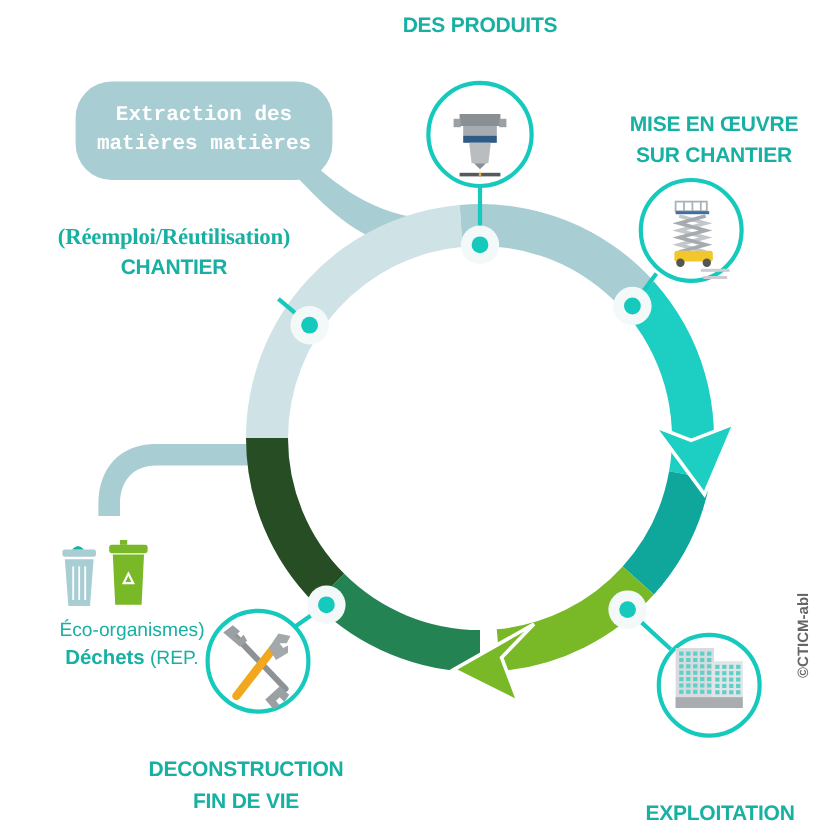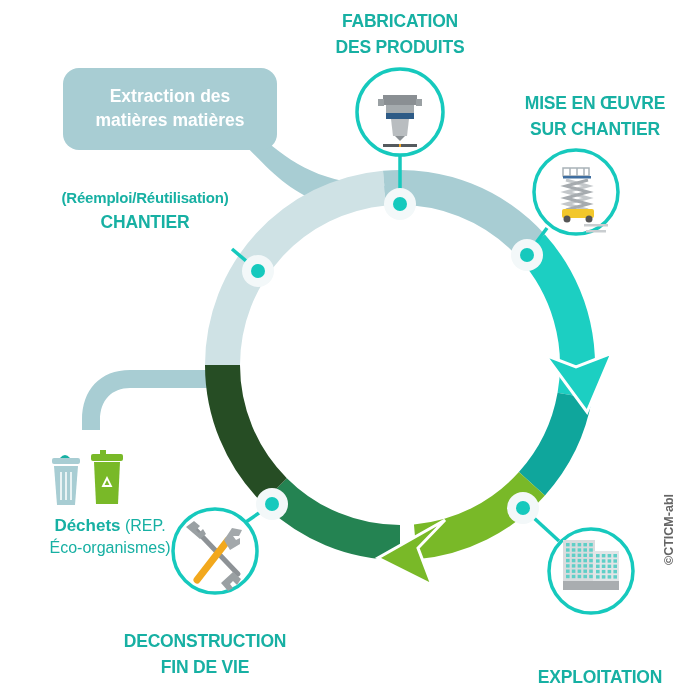--- a/index.html
+++ b/index.html
@@ -5,27 +5,27 @@
   html, body { margin:0; padding:0; background:#ffffff; }
   body { width:700px; height:700px; position:relative; overflow:hidden;
          font-family:"Liberation Sans", "DejaVu Sans", sans-serif; }
   #diagram { position:absolute; left:0; top:0; width:700px; height:700px; }
   .lbl { position:absolute; text-align:center; color:#17b0a3; font-weight:bold;
          font-size:17.5px; line-height:26px; letter-spacing:-0.2px; white-space:nowrap; }
   .lbl span { display:block; }
   #lbl-fab { left:300px; top:8px; width:200px; }
   #lbl-mise { left:490px; top:90px; width:210px; }
   #lbl-req { left:20px; top:187px; width:250px; }
-  #lbl-req .sub { font-size:15px; line-height:22px; }
+  #lbl-req .sub { font-size:19px; line-height:22px;font-family:Liberation Serif, serif; }
   #lbl-dec { left:90px; top:628px; width:230px; }
   #lbl-exp { left:500px; top:664px; width:200px; }
   #extraction-box { position:absolute; left:63px; top:68px; width:214px; height:82px;
-         background:#a8cdd3; border-radius:16px; color:#ffffff; font-weight:bold;
+         background:#a8cdd3; border-radius:30px; color:#ffffff; font-weight:bold;
          font-size:17.5px; line-height:24px; text-align:center; box-sizing:border-box;
-         padding-top:16px; }
+         padding-top:16px;font-family:Liberation Mono, monospace; }
   #extraction-box span { display:block; }
   #dechets { position:absolute; left:20px; top:515px; width:180px; text-align:center;
          color:#17b0a3; font-size:16px; line-height:22px; }
   #dechets b { font-weight:bold; font-size:17px; }
   #copyright { position:absolute; left:662px; top:565px; transform-origin:0 0;
          transform:rotate(-90deg); color:#666666; font-size:12.5px; font-weight:bold;
          white-space:nowrap; }
 </style>
 </head>
 <body>
@@ -198,37 +198,36 @@
     <path d="M103,486 L107,478 L111,486 Z" fill="none" stroke="#ffffff" stroke-width="1.8"></path>
   </g>
 </svg>
 
 <div id="extraction-box">
   <span>Extraction des</span>
   <span>matières matières</span>
 </div>
 
 <div class="lbl" id="lbl-fab">
-  <span>FABRICATION</span>
   <span>DES PRODUITS</span>
 </div>
 <div class="lbl" id="lbl-mise">
   <span>MISE EN ŒUVRE</span>
   <span>SUR CHANTIER</span>
 </div>
 <div class="lbl" id="lbl-exp">
   <span>EXPLOITATION</span>
 </div>
 <div class="lbl" id="lbl-dec">
   <span>DECONSTRUCTION</span>
   <span>FIN DE VIE</span>
 </div>
 <div class="lbl" id="lbl-req">
   <span class="sub">(Réemploi/Réutilisation)</span>
   <span>CHANTIER</span>
 </div>
 
 <div id="dechets">
+  <div>Éco-organismes)</div>
   <div><b>Déchets</b><span> (REP.</span></div>
-  <div>Éco-organismes)</div>
 </div>
 
 <div id="copyright">©CTICM-abl</div>
 
 </body></html>

